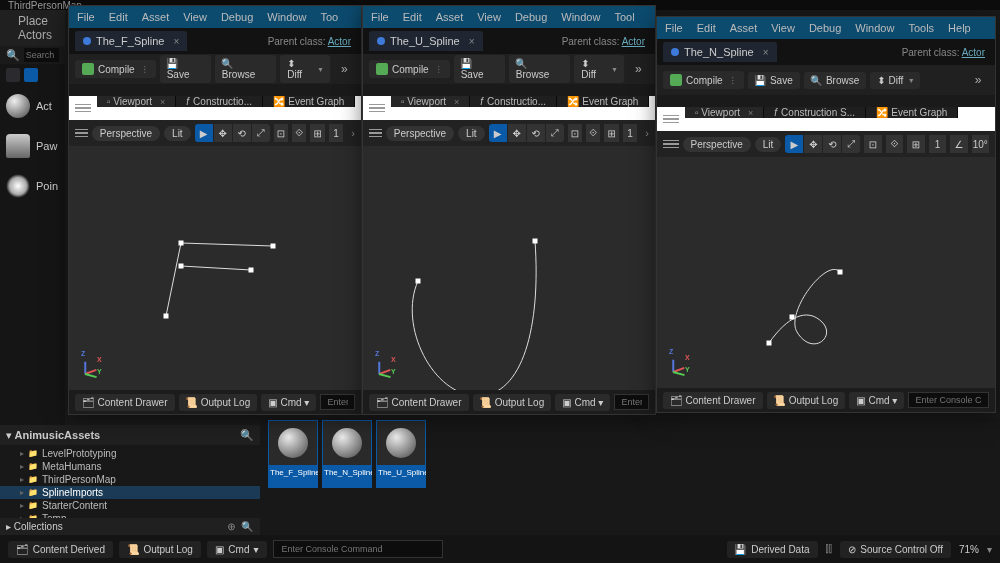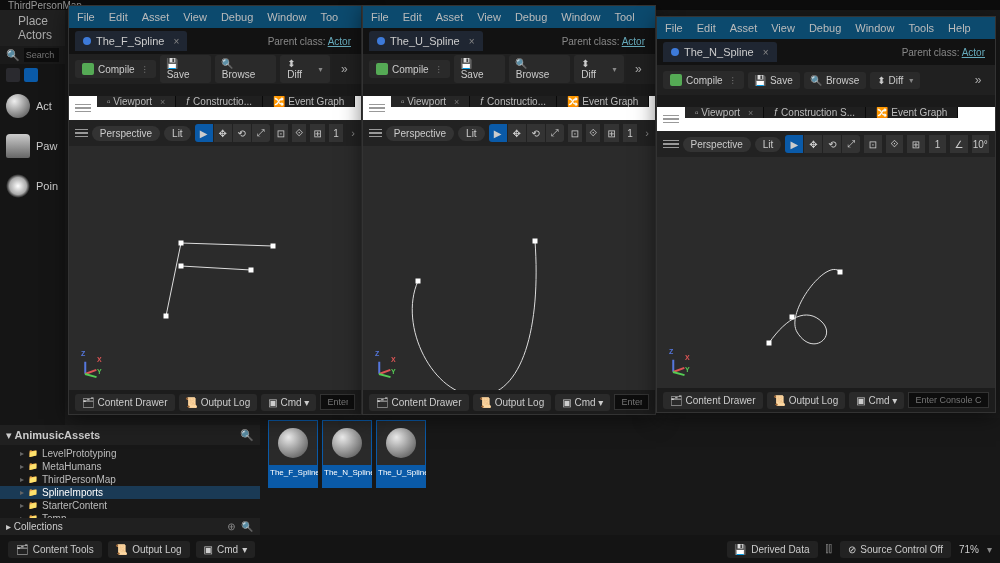--- a/index.html
+++ b/index.html
@@ -430,23 +430,24 @@
     <div class="bottom-bar">
       <div class="tbtn">🗂 Content Drawer</div>
       <div class="tbtn">📜 Output Log</div>
       <div class="tbtn">▣ Cmd ▾</div>
       <input class="cmd-input" placeholder="Enter Console Comman" style="">
     </div>
     </div>
   </div>
 
 <div class="statusbar">
-  <div class="sbtn">🗂 <span>Content Tools</span></div>
+  <div class="sbtn">🗂 <span>Content Derived</span></div>
   <div class="sbtn">📜 <span>Output Log</span></div>
   <div class="sbtn">▣ <span>Cmd</span> ▾</div>
+  <input class="cmd-in" placeholder="Enter Console Command" style="">
   <div class="right">
     <div class="sbtn">💾 <span>Derived Data</span></div>
     <span style="color:#888">⫿⫿</span>
     <div class="sbtn">⊘ <span>Source Control Off</span></div>
     <span>71%</span>
     <span style="color:#888">▾</span>
   </div>
 </div>
 
 </body></html>

